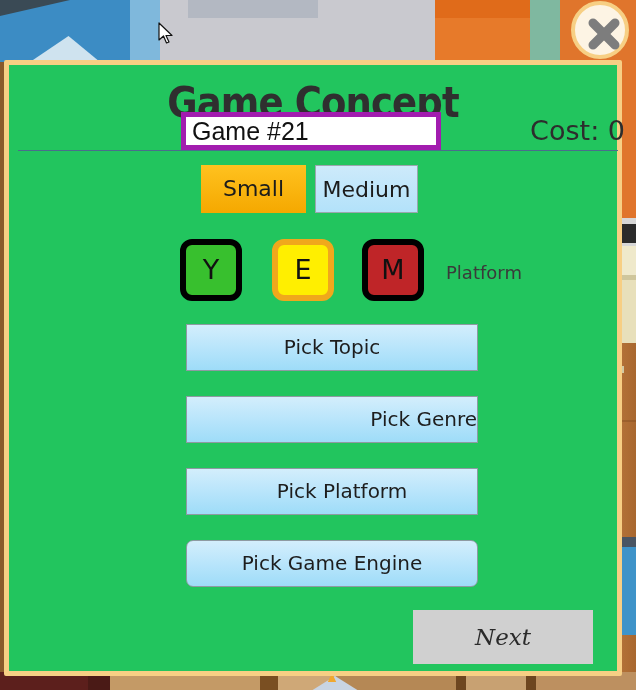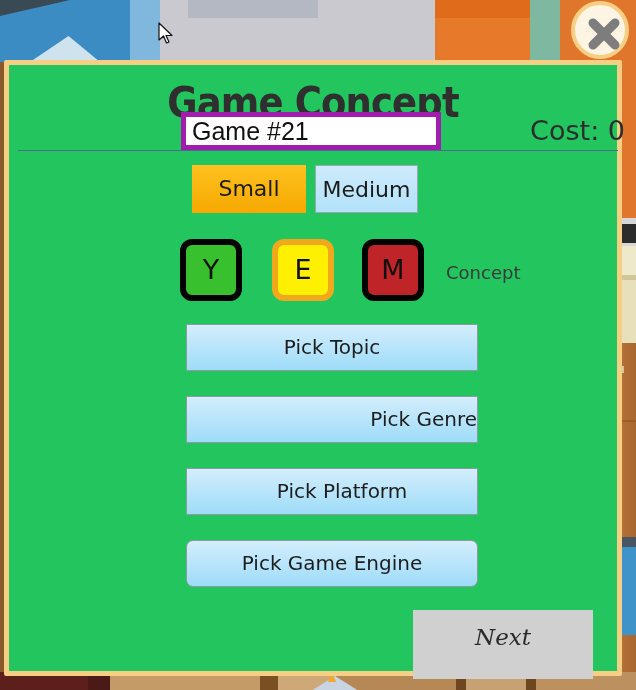--- a/index.html
+++ b/index.html
@@ -164,21 +164,21 @@
     position: absolute;
     box-sizing: border-box;
     font-family: "DejaVu Sans", sans-serif;
     font-size: 22px;
     color: #1c1c1c;
     text-align: center;
     line-height: 48px;
     cursor: pointer;
   }
   #size-small {
-    left: 183px; top: 100px; width: 114px; height: 48px;
+    left: 192px; top: 100px; width: 105px; height: 48px;
     background: linear-gradient(180deg,#ffc21f 0%, #f5a800 100%);
     border: none;
   }
   #size-medium {
     left: 306px; top: 100px; width: 103px; height: 48px;
     background: linear-gradient(180deg,#cdeafb 0%, #b3e2fa 100%);
     border: 1px solid #9aa7ae;
   }
 
   
@@ -242,21 +242,21 @@
   #pick-genre    { top: 331px; text-align: right; }
   #pick-platform { top: 403px; padding-left: 20px; }
   #pick-engine   { top: 475px; border-radius: 7px; }
 
   
   #next-btn {
     position: absolute;
     left: 404px;
     top: 545px;
     width: 180px;
-    height: 69px;
+    height: 54px;
     box-sizing: border-box;
     background: #d0d0d0;
     border: none;
     font-family: "DejaVu Serif", serif;
     font-style: italic;
     font-size: 23px;
     color: #2a2a2a;
     text-align: center;
     line-height: 54px;
     cursor: default;
@@ -359,21 +359,21 @@
       <input id="name-input" type="text" value="Game #21" style="">
 
       <div id="cost-label">Cost: 0</div>
 
       <div class="size-btn" id="size-small">Small</div>
       <div class="size-btn" id="size-medium">Medium</div>
 
       <div class="rating-btn" id="rating-y">Y</div>
       <div class="rating-btn" id="rating-e">E</div>
       <div class="rating-btn" id="rating-m">M</div>
-      <div id="rating-desc">Concept</div>
+      <div id="rating-desc">Platform</div>
 
       <div class="pick-btn" id="pick-topic">Pick Topic</div>
       <div class="pick-btn" id="pick-genre">Pick Genre</div>
       <div class="pick-btn" id="pick-platform">Pick Platform</div>
       <div class="pick-btn" id="pick-engine">Pick Game Engine</div>
 
       <div id="next-btn">Next</div>
 
     </div>
   </div>

